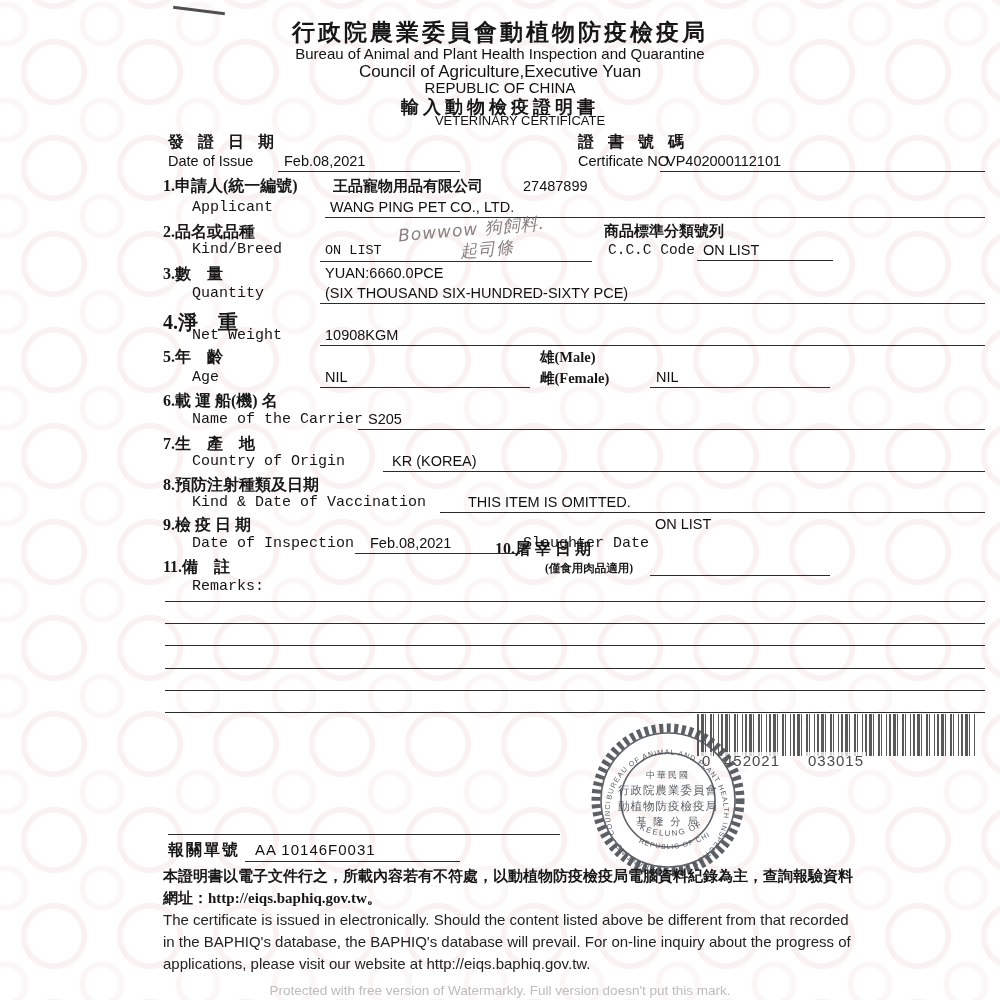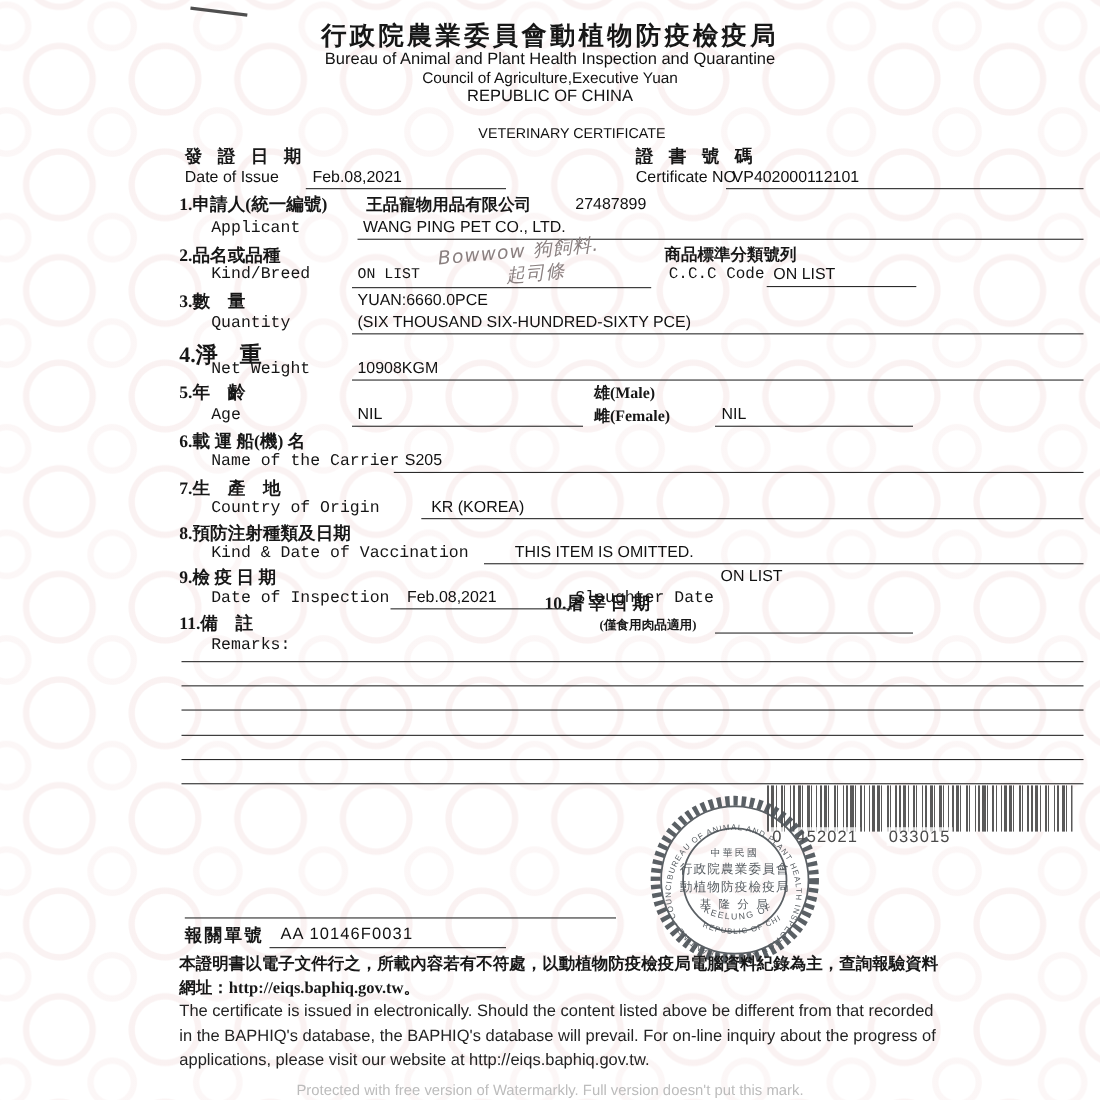--- a/index.html
+++ b/index.html
@@ -47,22 +47,23 @@
 </style>
 </head>
 <body>
 
 <div class="page">
 
   <div class="scanmark" style="left:173px;top:9px;width:52px;height:3px;transform:rotate(7deg);"></div>
 
   <div class="abs zh center" style="top:17px;font-size:23px;letter-spacing:3px;font-weight:600;">行政院農業委員會動植物防疫檢疫局</div>
   <div class="abs sans center" style="top:45px;font-size:15px;">Bureau of Animal and Plant Health Inspection and Quarantine</div>
-  <div class="abs sans center" style="top:62px;font-size:14px;">Council of Agriculture,Executive Yuan</div>
+  <div class="abs sans center" style="top:62px;font-size:17px;">Council of Agriculture,Executive Yuan</div>
   <div class="abs sans center" style="top:79px;font-size:15px;">REPUBLIC OF CHINA</div>
+  <div class="abs zh center" style="top:95px;font-size:18px;letter-spacing:4px;">輸入動物檢疫證明書</div>
   <div class="abs sans center" style="top:113px;font-size:13px;padding-left:20px;">VETERINARY CERTIFICATE</div>
 
   <div class="abs zh" style="left:168px;top:132px;font-size:16px;letter-spacing:5px;">發 證 日 期</div>
   <div class="abs zh" style="left:578px;top:132px;font-size:16px;letter-spacing:5px;">證 書 號 碼</div>
 
   <div class="abs sans" style="left:168px;top:153px;font-size:14.5px;">Date of Issue</div>
   <div class="abs sans" style="left:284px;top:153px;font-size:14.5px;">Feb.08,2021</div>
   <div class="line" style="left:278px;top:171px;width:182px;"></div>
 
   <div class="abs sans" style="left:578px;top:153px;font-size:14.5px;">Certificate NO.</div>

